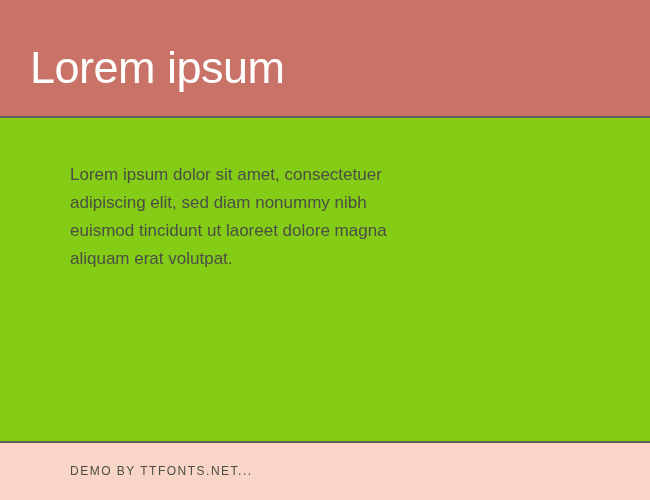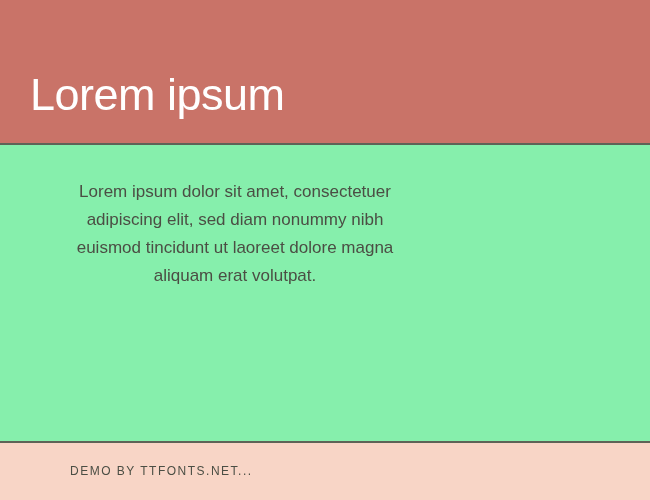--- a/index.html
+++ b/index.html
@@ -6,42 +6,41 @@
   html, body { width: 650px; height: 500px; overflow: hidden; }
   body {
     font-family: "Helvetica Neue", Helvetica, Arial, sans-serif;
     display: flex;
     flex-direction: column;
     background: #f5f3ce;
   }
   .header {
     background: #c97368;
     padding: 30px 30px 20px 30px;
-    height: 143px;
+    height: 116px;
     display: flex;
     align-items: flex-end;
   }
   .header h1 {
     color: #ffffff;
     font-weight: 300;
     font-size: 45px;
     letter-spacing: -0.5px;
     line-height: 1;
     margin-bottom: 6px;
     font-family: "Helvetica Neue", Helvetica, Arial, sans-serif;
   }
   .divider-top {
     height: 2px;
     background: #5e6357;
   }
   .content {
     flex: 1;
-    background: #86efac;
-    padding: 33px 70px 20px 70px;
-    text-align: center;
+    background: #84cc16;
+    padding: 43px 70px 20px 70px;
   }
   .content p {
     color: #4b4e44;
     font-size: 17px;
     line-height: 1.65;
     font-weight: 400;
     max-width: 330px;
     font-family: "Helvetica Neue", Helvetica, Arial, sans-serif;
   }
   .divider-bottom {

